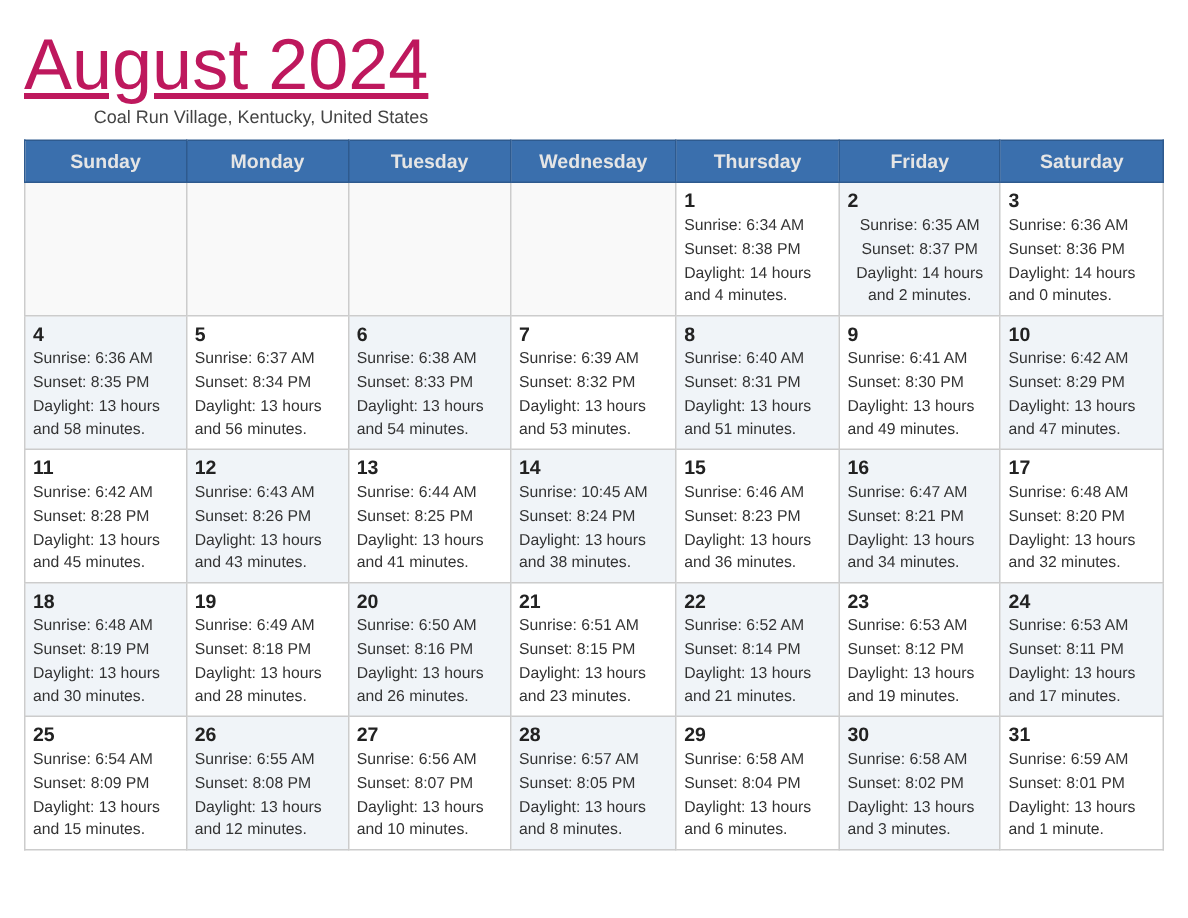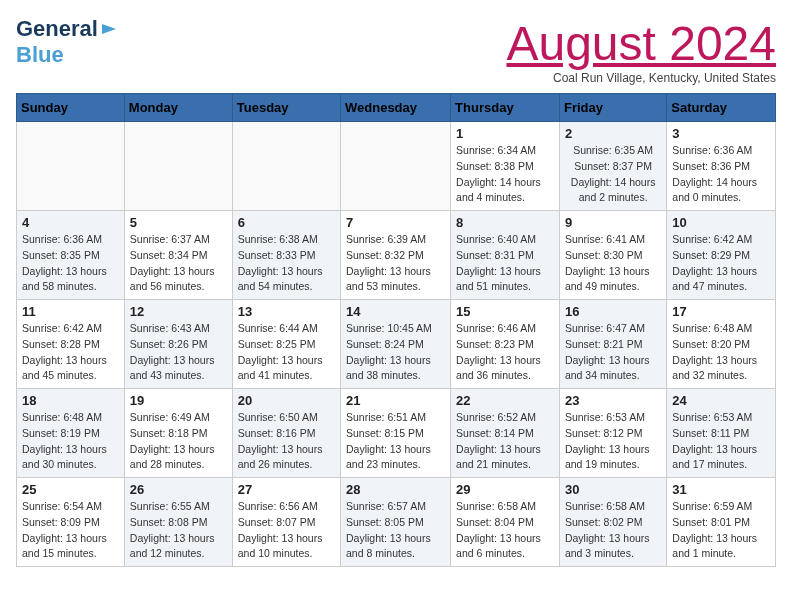--- a/index.html
+++ b/index.html
@@ -34,22 +34,22 @@
       font-size: 12px;
       color: #444;
     }
     table {
       width: 100%;
       border-collapse: collapse;
       font-size: 11px;
     }
     .day-header {
       background: #3a6fad;
-      color: #000000;
-      text-align: left;
+      color: #e5e5e5;
+      text-align: center;
       padding: 6px 4px;
       font-size: 13px;
       font-weight: bold;
       border: 1px solid #2e5a8e;
     }
     td {
       border: 1px solid #ccc;
       vertical-align: top;
       padding: 4px 5px;
       width: 113px;
@@ -71,31 +71,20 @@
     .day-info {
       font-size: 10.5px;
       color: #333;
       line-height: 1.5;
     }
   </style>
 </head>
 <body>
 
 <div class="header">
-  <div class="logo">
-    <div style="display:flex;align-items:center;gap:2px;">
-      <span style="font-size:22px;font-weight:bold;color:#1a3a5c;">General</span>
-      <svg width="18" height="18" viewBox="0 0 18 18">
-        <polygon points="2,4 16,9 2,14" fill="#4a9fd4"></polygon>
-      </svg>
-    </div>
-    <div style="display:flex;align-items:center;">
-      <span style="font-size:22px;font-weight:bold;color:#4a9fd4;">Blue</span>
-    </div>
-  </div>
   <div class="title-block">
     <div class="month-title">August 2024</div>
     <div class="location">Coal Run Village, Kentucky, United States</div>
   </div>
 </div>
 
 <table>
   <thead>
     <tr>
 

